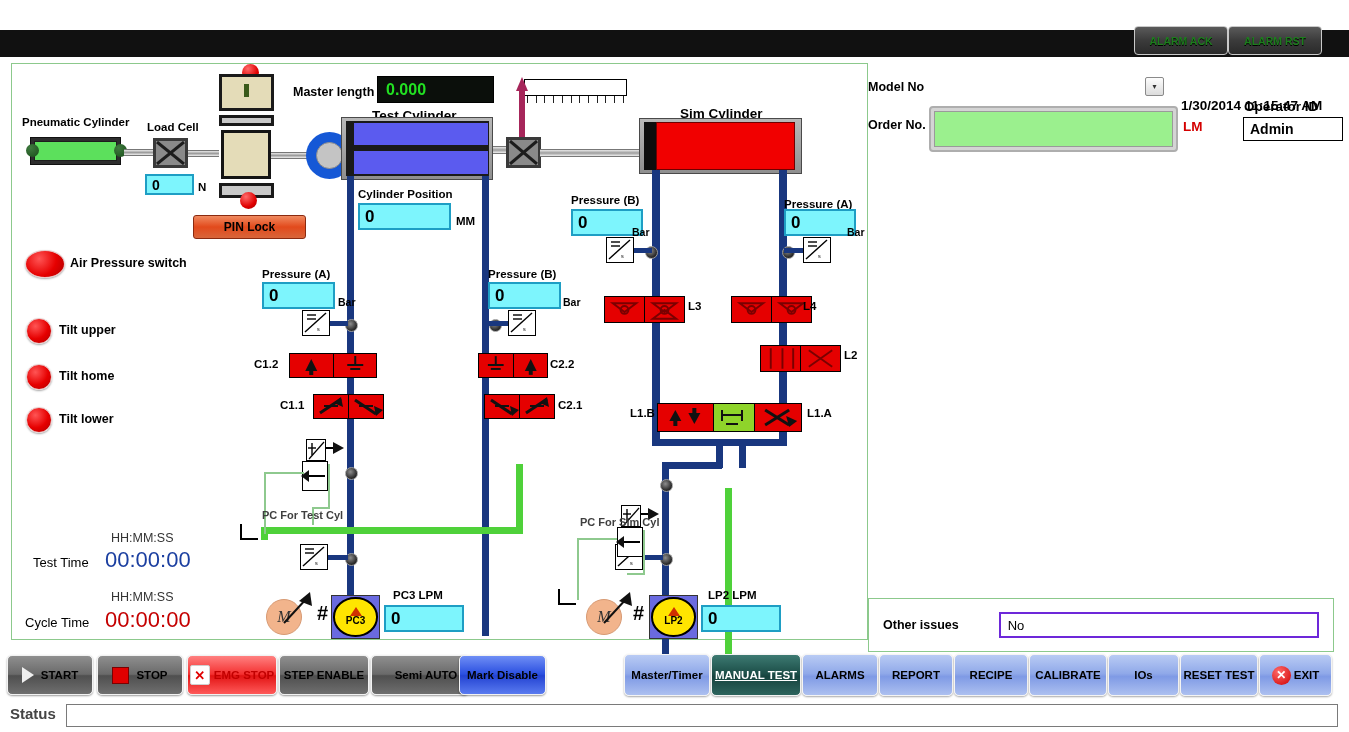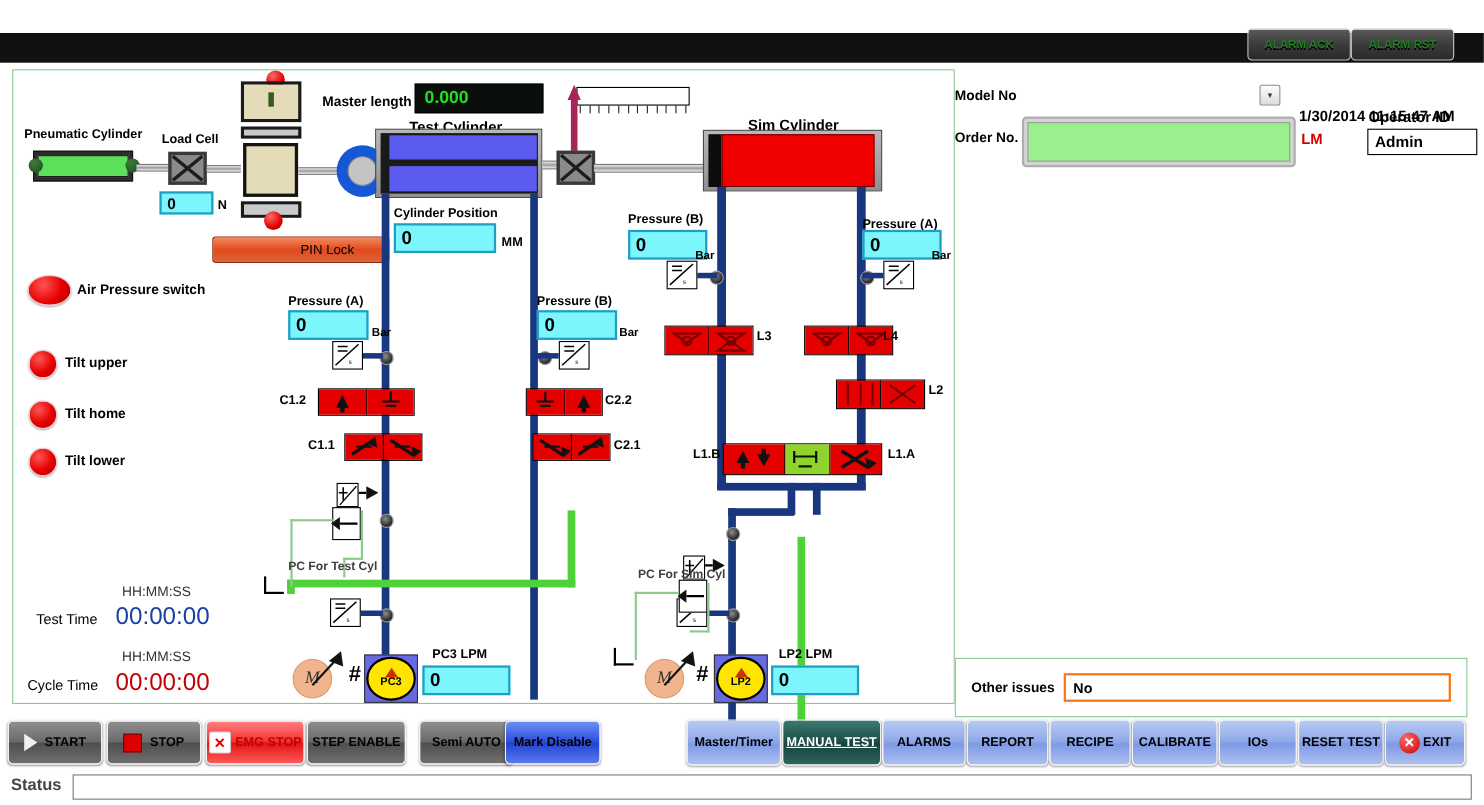--- a/index.html
+++ b/index.html
@@ -117,21 +117,21 @@
   .stack-plate .innerp { width:100%; height:100%; background:#c9c9c9; }
   .beige { position: absolute; background: #e4dcb8; border: 3px solid #141414; box-sizing: border-box; }
   .redball {
     position: absolute; width: 17px; height: 17px; border-radius: 50%;
     background: radial-gradient(circle at 35% 28%, #ff6b6b, #e00000 60%, #9c0000);
   }
   .pinlock {
     position: absolute; border: 1px solid #8a2a10; border-radius: 3px;
     background: linear-gradient(#f08a60, #e24a1c 50%, #d8653a);
     display: flex; align-items: center; justify-content: center;
-    font-size: 12px; font-weight: normal; color: #000; padding-left: 48px;
+    font-size: 12px; font-weight: bold; color: #000;
   }
 
   
   .bluering {
     position: absolute; border-radius: 50%; background: #1558d6;
     display:flex; align-items:center; justify-content:center;
   }
   .bluering .hub { width: 54%; height: 54%; border-radius: 50%; background: #c4c4c4; border:1px solid #8d8d8d; }
 
   
@@ -194,23 +194,23 @@
 
   
   .issues-panel {
     position: absolute; left: 868px; top: 598px; width: 464px; height: 52px;
     border: 1px solid #8cc98c; background: #fff;
     display: flex; align-items: center;
   }
   .issues-label { font-size: 12.5px; font-weight: bold; margin-left: 14px; margin-right: 8px; }
   .issues-input {
     flex: 1; height: 26px; margin-right: 14px;
-    border: 2px solid #f97316; background: #fff;
+    border: 2px solid #6d28d9; background: #fff;
     display: flex; align-items: center; padding-left: 7px;
-    font-size: 13px; font-weight: bold; color:#000; box-sizing: border-box;
+    font-size: 13px; font-weight: normal; color:#000; box-sizing: border-box; margin-left: 32px;
   }
 
   
   .btn-gray {
     position: absolute; height: 38px; border-radius: 5px;
     background: linear-gradient(#8f8f8f, #6a6a6a 48%, #4f4f4f 52%, #6f6f6f);
     border: 1px solid #f2f2f2; box-shadow: 0 1px 2px rgba(0,0,0,.4);
     display: flex; align-items: center; justify-content: center;
     font-size: 11.5px; font-weight: bold; color: #000;
   }
@@ -685,21 +685,21 @@
   </div>
   <div class="btn-gray" style="left:97px; top:655px; width:84px;">
     <span class="icon-stop"></span>
     <span>STOP</span>
   </div>
   <div class="btn-gray btn-red-emg" style="left:187px; top:655px; width:88px;">
     <span class="icon-x">✕</span>
     <span>EMG STOP</span>
   </div>
   <div class="btn-gray" style="left:279px; top:655px; width:88px;">STEP ENABLE</div>
-  <div class="btn-gray" style="left:381px; top:655px; width:84px;">Semi AUTO</div>
+  <div class="btn-gray" style="left:371px; top:655px; width:84px;padding-left:12px;">Semi AUTO</div>
   <div class="btn-gray btn-blue-mark" style="left:459px; top:655px; width:85px;">Mark Disable</div>
 
   <div class="btn-lblue" style="left:624px; top:654px; width:84px;">Master/Timer</div>
   <div class="btn-lblue btn-active" style="left:711px; top:654px; width:88px;text-decoration:underline;">MANUAL TEST</div>
   <div class="btn-lblue" style="left:802px; top:654px; width:74px;">ALARMS</div>
   <div class="btn-lblue" style="left:879px; top:654px; width:72px;">REPORT</div>
   <div class="btn-lblue" style="left:954px; top:654px; width:72px;">RECIPE</div>
   <div class="btn-lblue" style="left:1029px; top:654px; width:76px;">CALIBRATE</div>
   <div class="btn-lblue" style="left:1108px; top:654px; width:69px;">IOs</div>
   <div class="btn-lblue" style="left:1180px; top:654px; width:76px;">RESET TEST</div>

